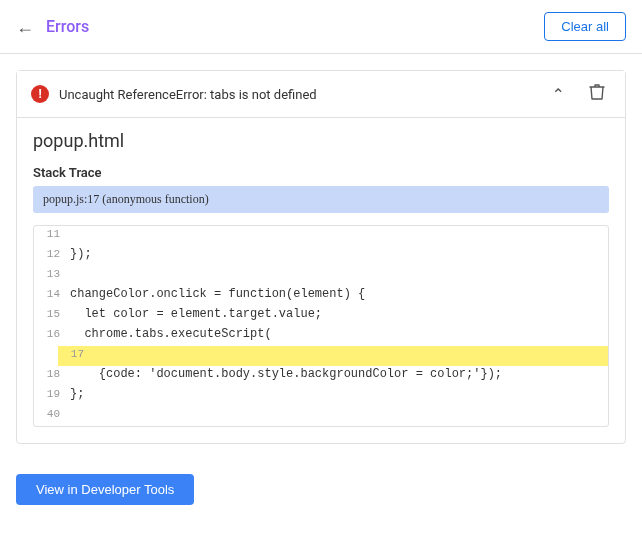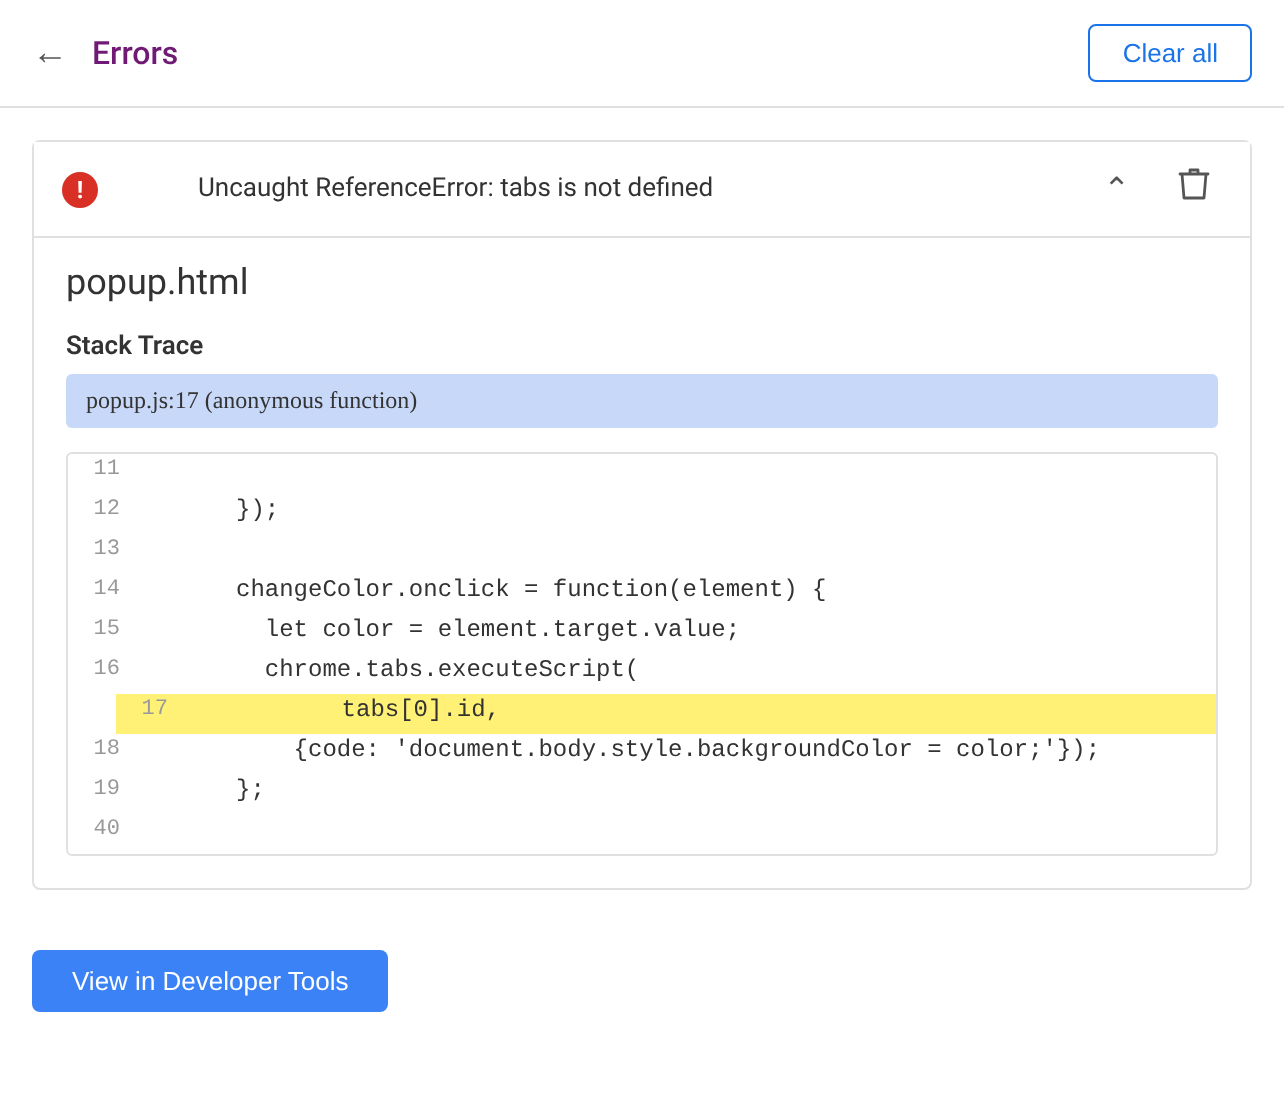--- a/index.html
+++ b/index.html
@@ -28,21 +28,21 @@
     .back-arrow {
       cursor: pointer;
       color: #555;
       font-size: 18px;
       line-height: 1;
     }
 
     .header-title {
       font-size: 16px;
       font-weight: 500;
-      color: #701a75;
+      color: #8b5cf6;
       text-align: center;
     }
 
     .clear-all-btn {
       border: 1px solid #1a73e8;
       background: #fff;
       color: #1a73e8;
       padding: 6px 16px;
       border-radius: 4px;
       font-size: 13px;
@@ -81,21 +81,20 @@
       justify-content: center;
       color: white;
       font-size: 12px;
       font-weight: bold;
       flex-shrink: 0;
     }
 
     .error-title {
       font-size: 13px;
       color: #333;
-      margin-left: 40px;
     }
 
     .error-controls {
       display: flex;
       align-items: center;
       gap: 12px;
     }
 
     .chevron-btn {
       background: none;
@@ -166,21 +165,20 @@
     .code-scroll::-webkit-scrollbar-thumb {
       background: #bbb;
       border-radius: 4px;
     }
 
     .code-line {
       display: flex;
       align-items: flex-start;
       min-height: 20px;
       padding: 1px 0;
-      gap: 48px;
     }
 
     .code-line.highlighted {
       background: #fff176;
       margin-left: 24px;
     }
 
     .line-num {
       width: 36px;
       text-align: right;
@@ -270,21 +268,20 @@
           <div class="code-line">
             <span class="line-num">15</span>
             <span class="line-content">  let color = element.target.value;</span>
           </div>
           <div class="code-line">
             <span class="line-num">16</span>
             <span class="line-content">  chrome.tabs.executeScript(</span>
           </div>
           <div class="code-line highlighted">
             <span class="line-num">17</span>
-            <span class="line-content">    tabs[0].id,</span>
           </div>
           <div class="code-line">
             <span class="line-num">18</span>
             <span class="line-content">    {code: 'document.body.style.backgroundColor = color;'});</span>
           </div>
           <div class="code-line">
             <span class="line-num">19</span>
             <span class="line-content">};</span>
           </div>
           <div class="code-line">

